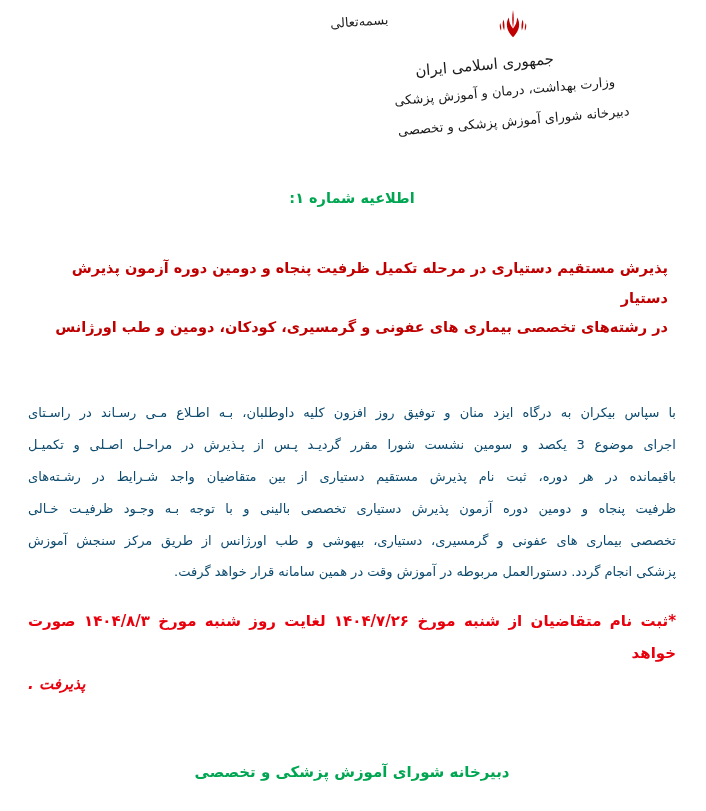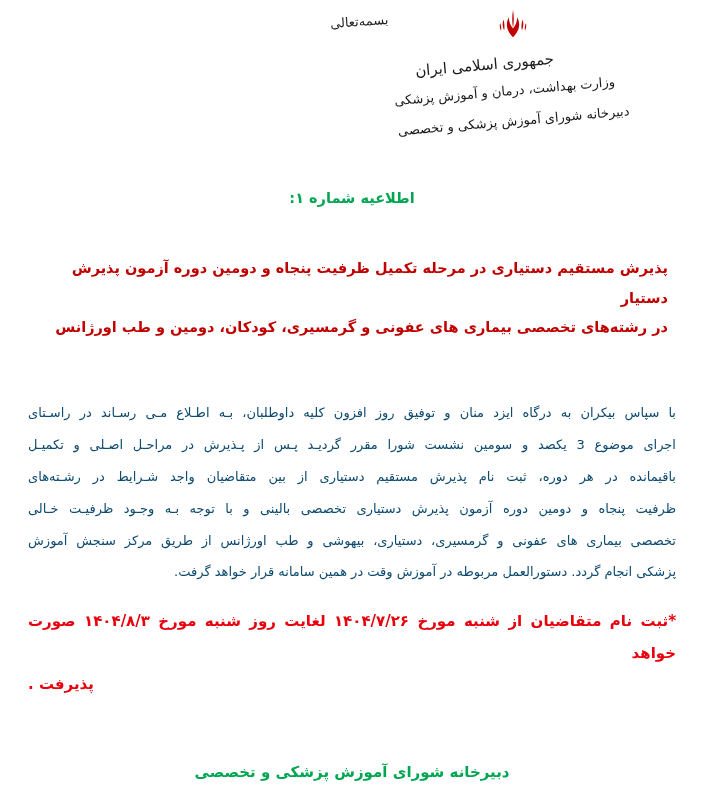--- a/index.html
+++ b/index.html
@@ -121,20 +121,21 @@
     font-weight: bold;
     font-size: 15px;
     line-height: 2.1;
     margin-top: 18px;
     text-align: justify;
     text-align-last: justify;
   }
   .red-note .tail {
     display: block;
     text-align-last: left;
+    font-style: italic;
   }
 
   .signature {
     color: #00a651;
     font-weight: bold;
     font-size: 15px;
     text-align: center;
     margin-top: 62px;
   }
 </style>

